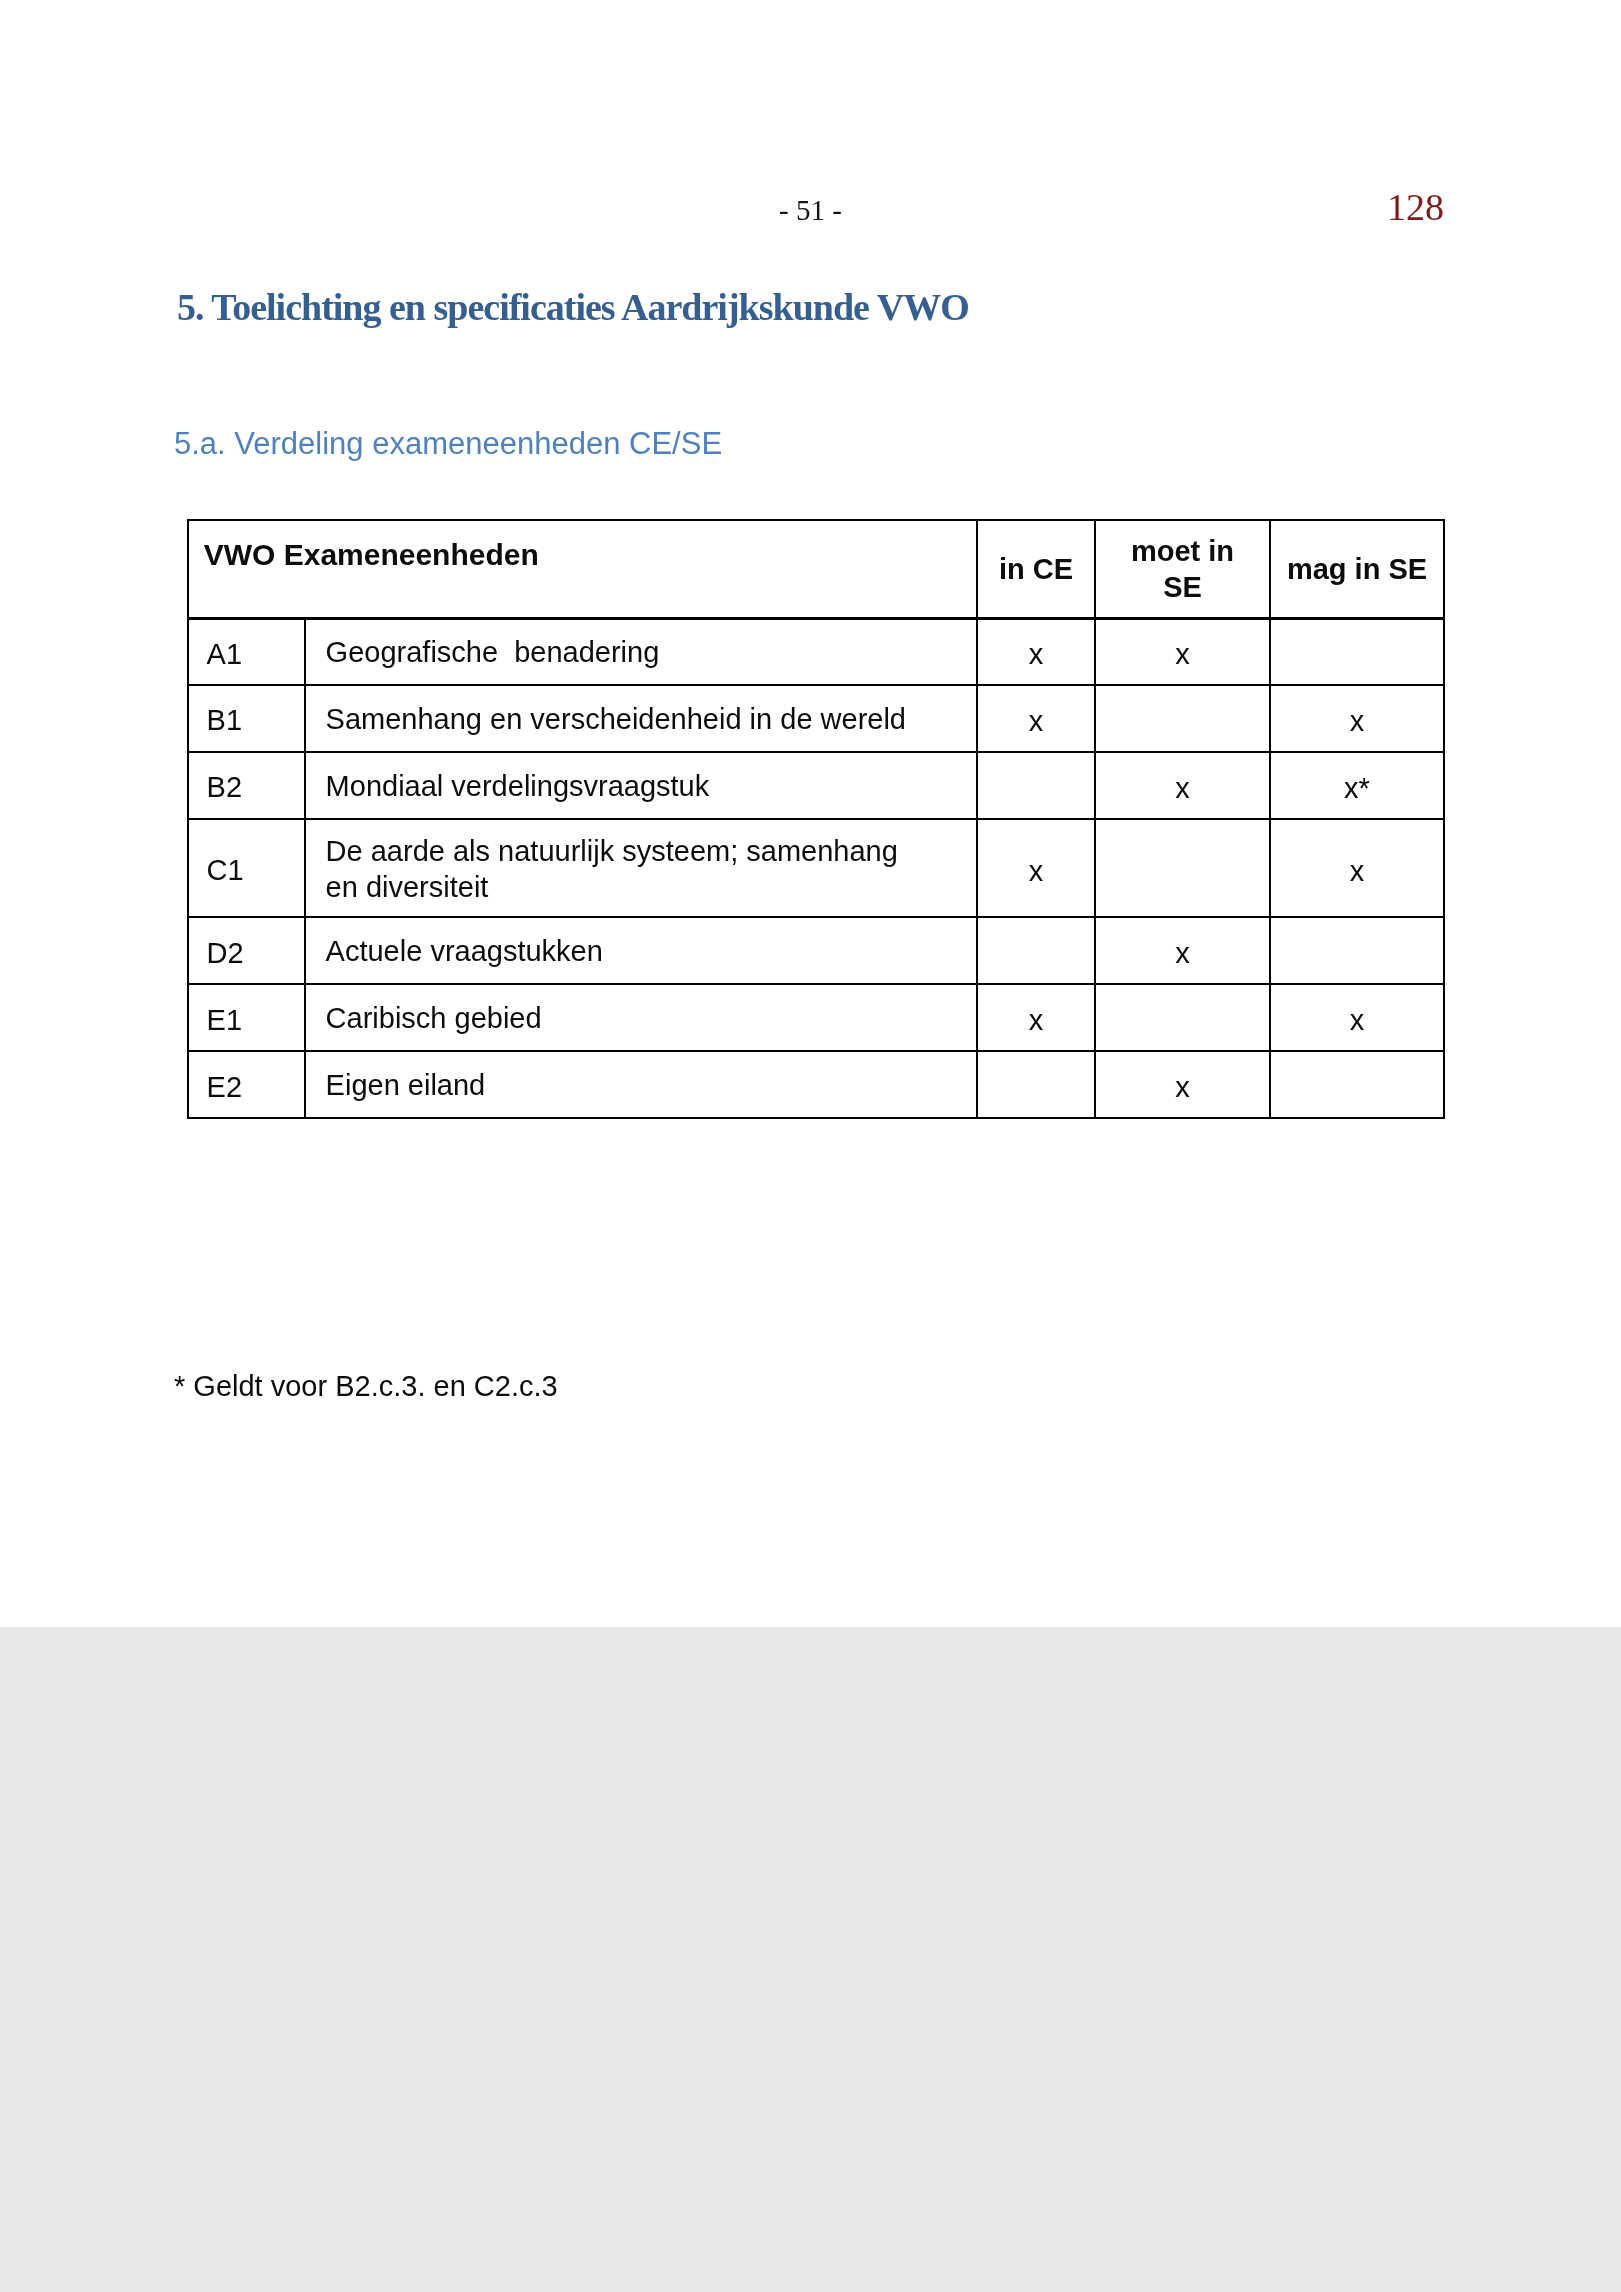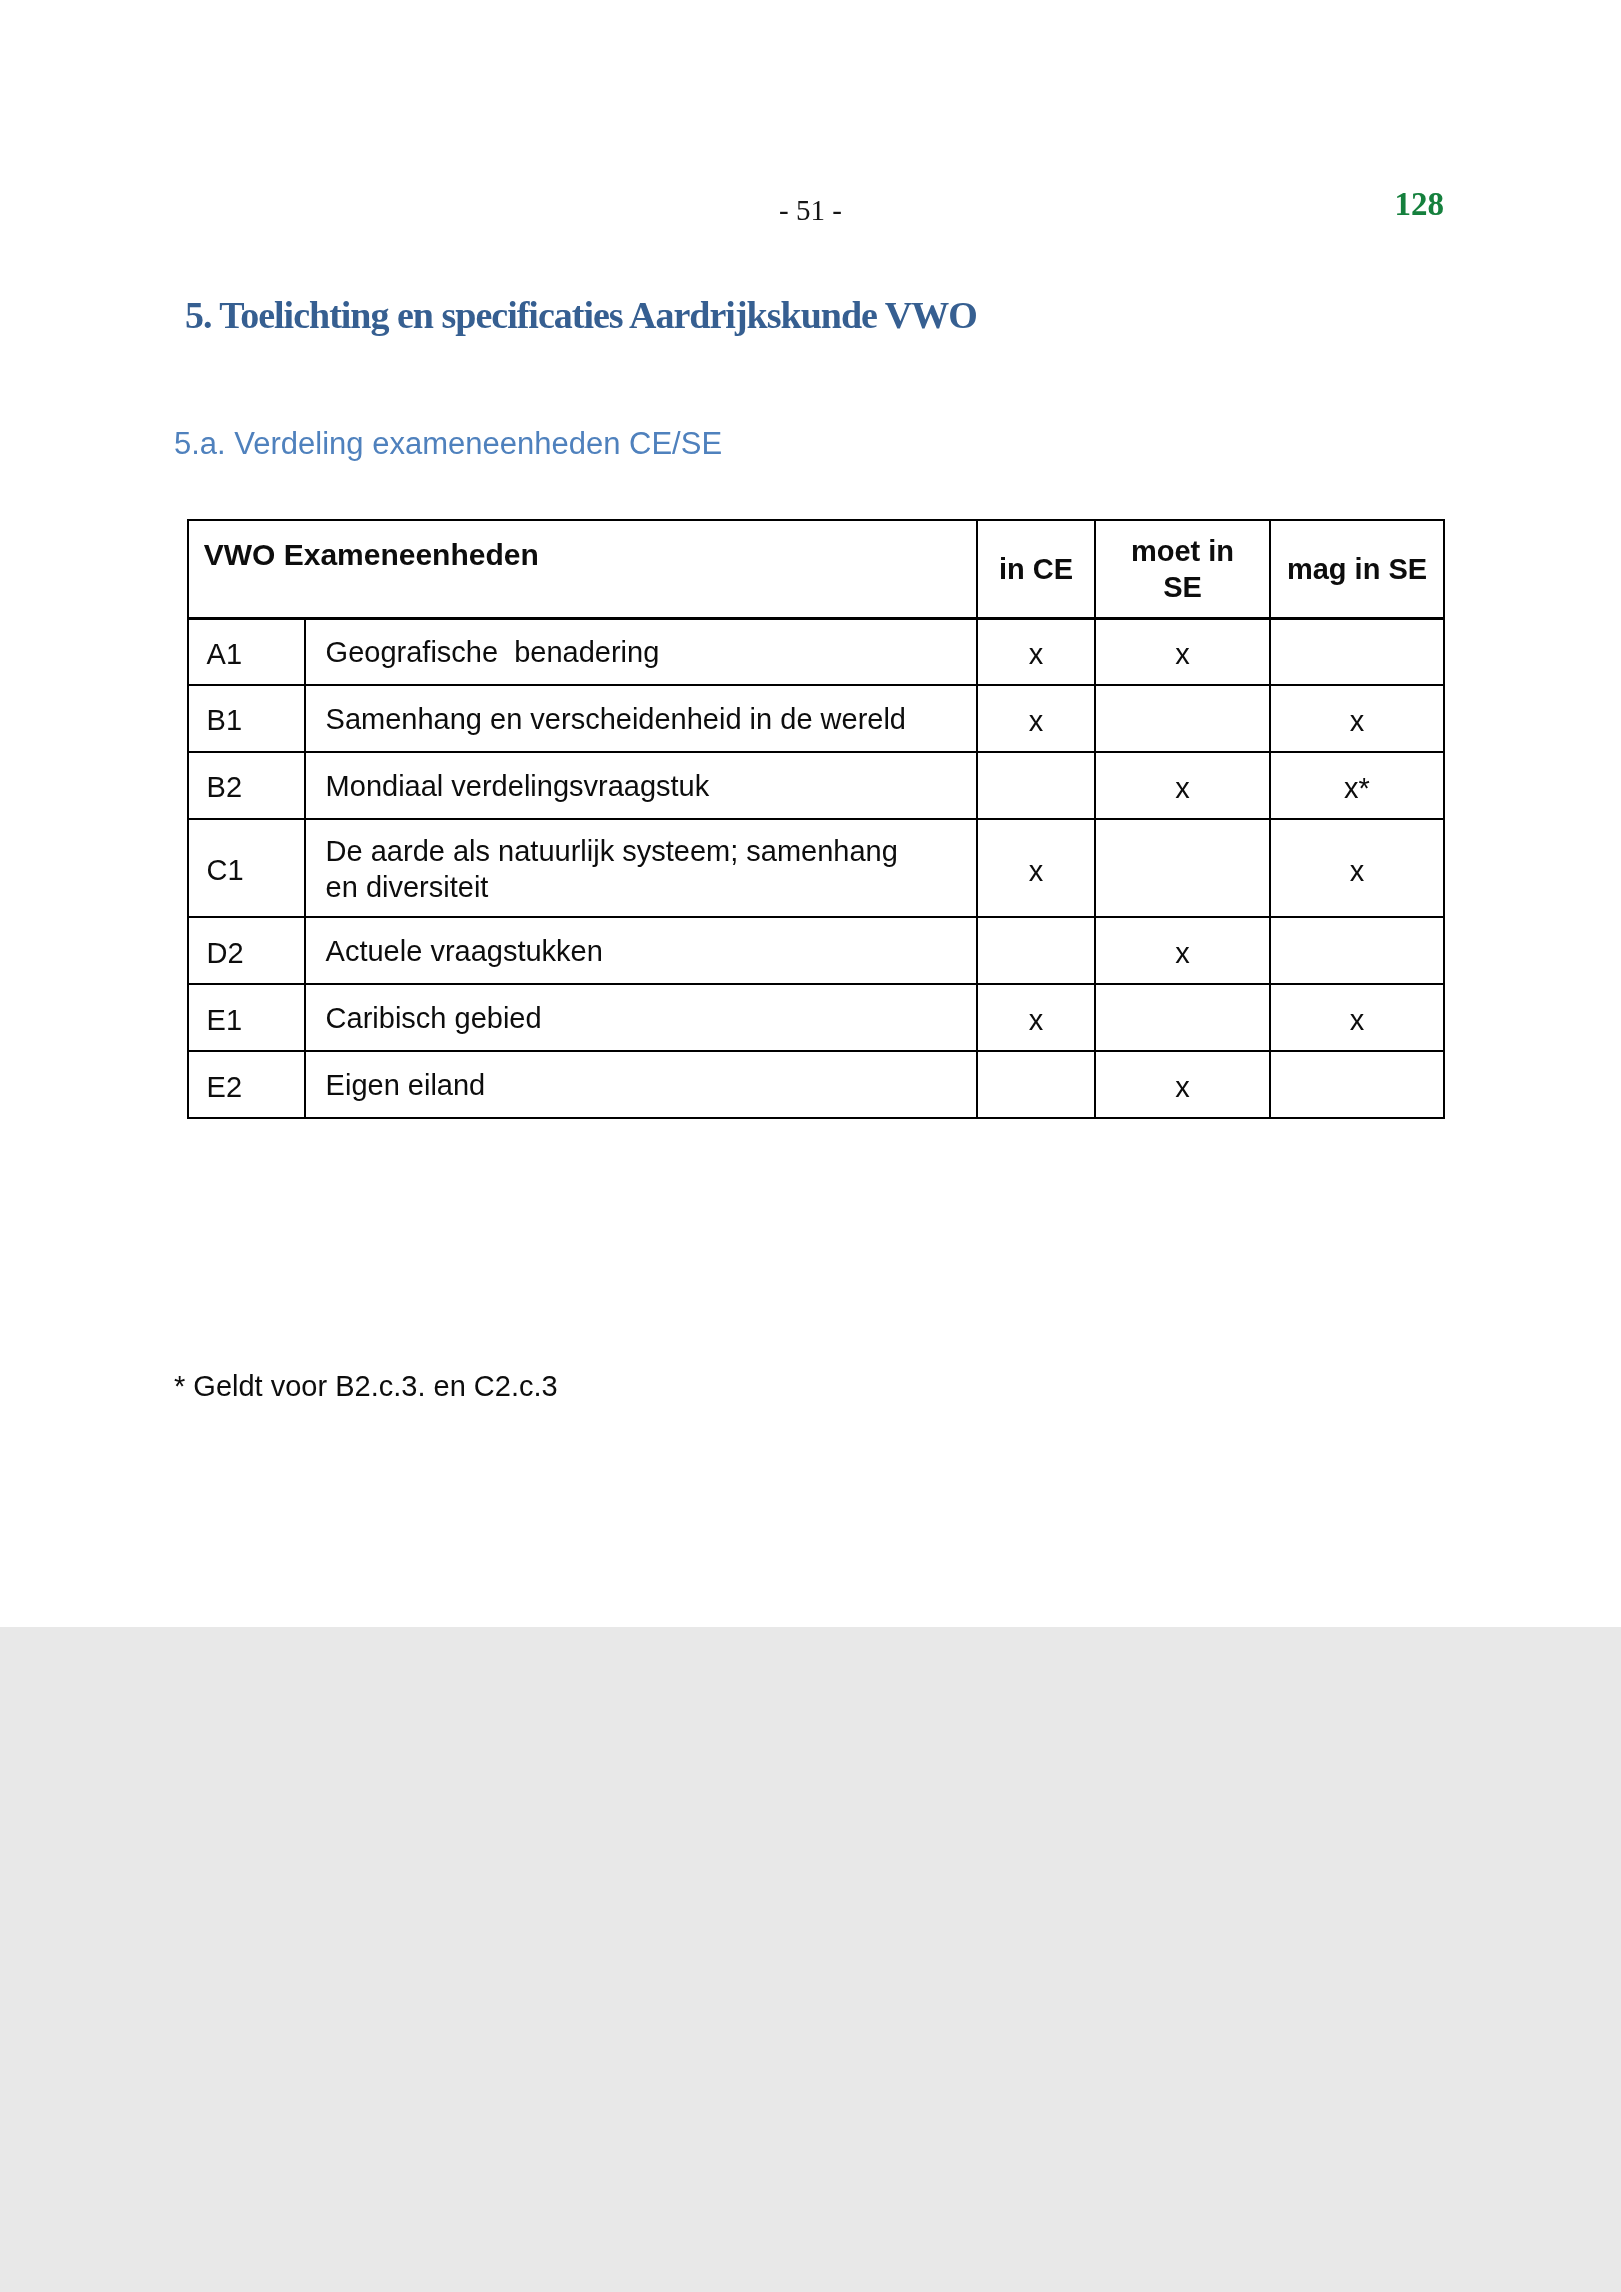--- a/index.html
+++ b/index.html
@@ -19,37 +19,37 @@
     top: 194px; left: 0; width: 100%;
     text-align: center;
     font-family: "Liberation Serif", "DejaVu Serif", serif;
     font-size: 29px;
     color: #151515;
   }
   .corner-num {
     position: absolute;
     top: 188px; right: 177px;
     font-family: "Liberation Serif", "DejaVu Serif", serif;
-    font-size: 33px;
-    font-weight: bold;
-    color: #15803d;
+    font-size: 38px;
+    font-weight: normal;
+    color: #7f1d1d;
     line-height: 1;
   }
 
   
   .h1 {
     position: absolute;
     top: 285px; left: 177px;
     font-family: "Liberation Serif", "DejaVu Serif", serif;
     font-size: 38px;
     font-weight: bold;
     letter-spacing: -1px;
     color: var(--heading, #365F91);
     line-height: 1.2;
-    margin: 8px;
+    margin: 0;
   }
   .h2 {
     position: absolute;
     top: 425px; left: 174px;
     font-size: 31px;
     font-weight: normal;
     color: var(--subheading, #4F81BD);
     line-height: 1.25;
     margin: 0;
   }

